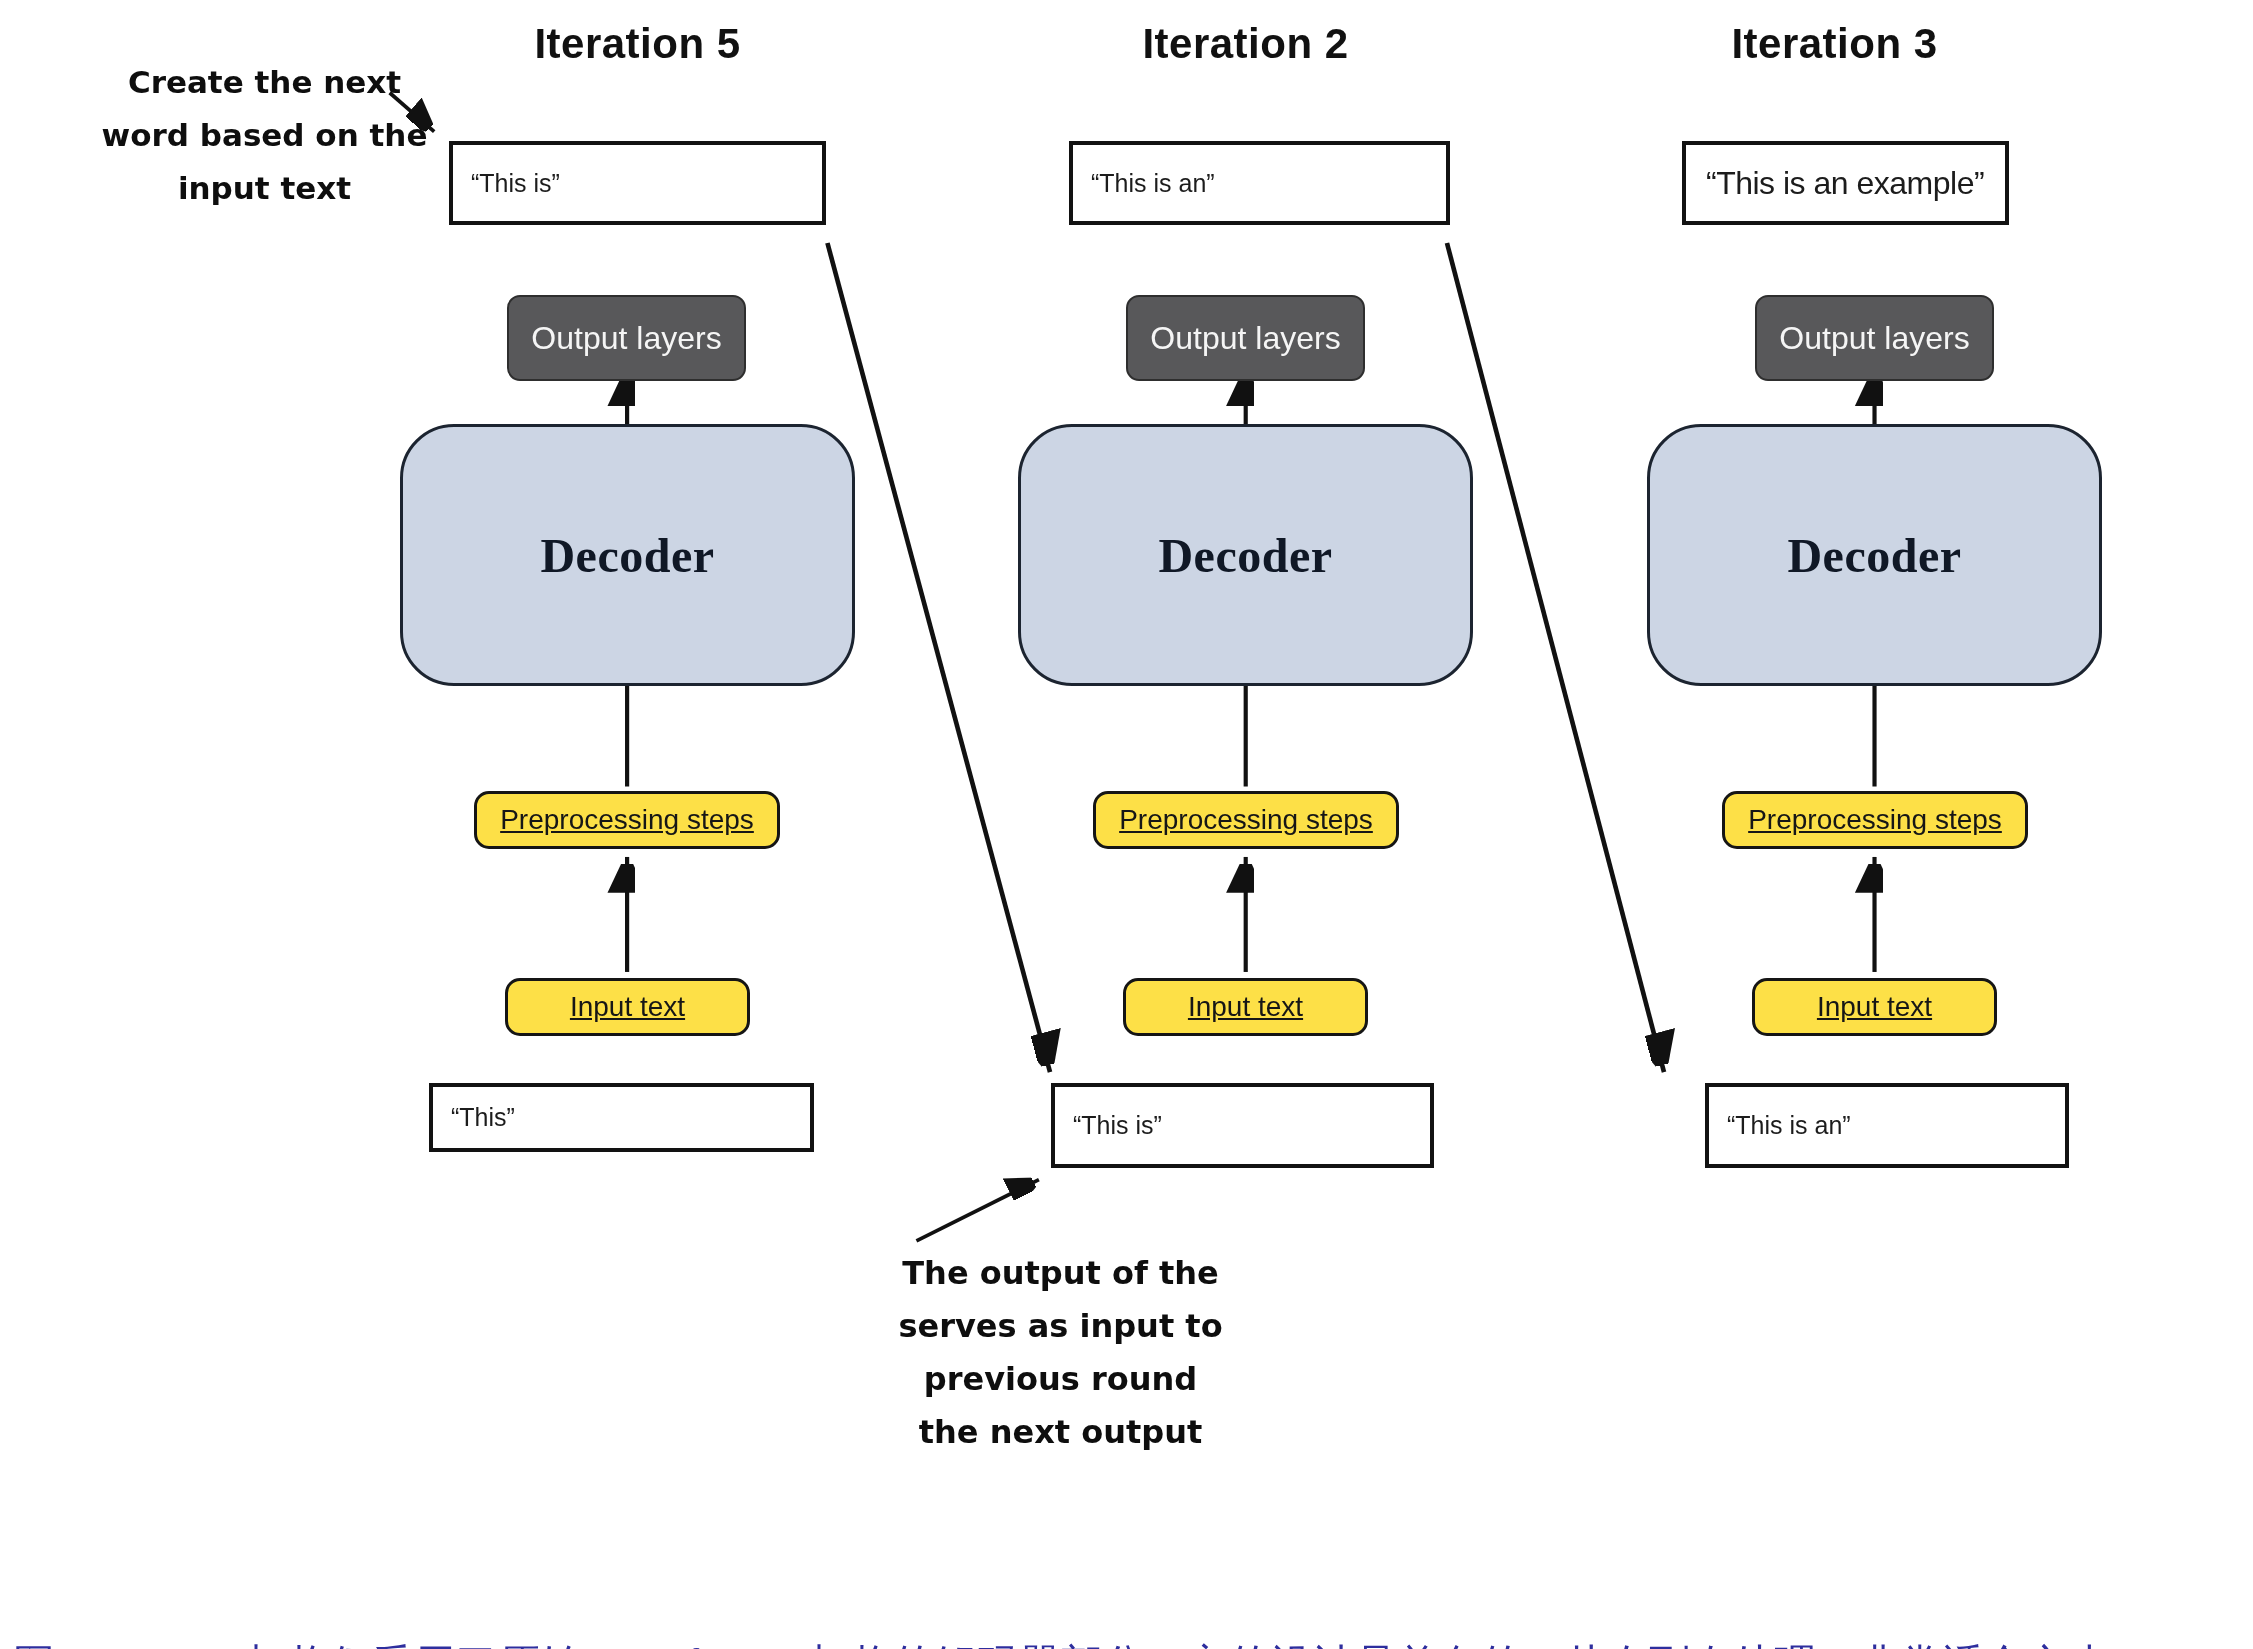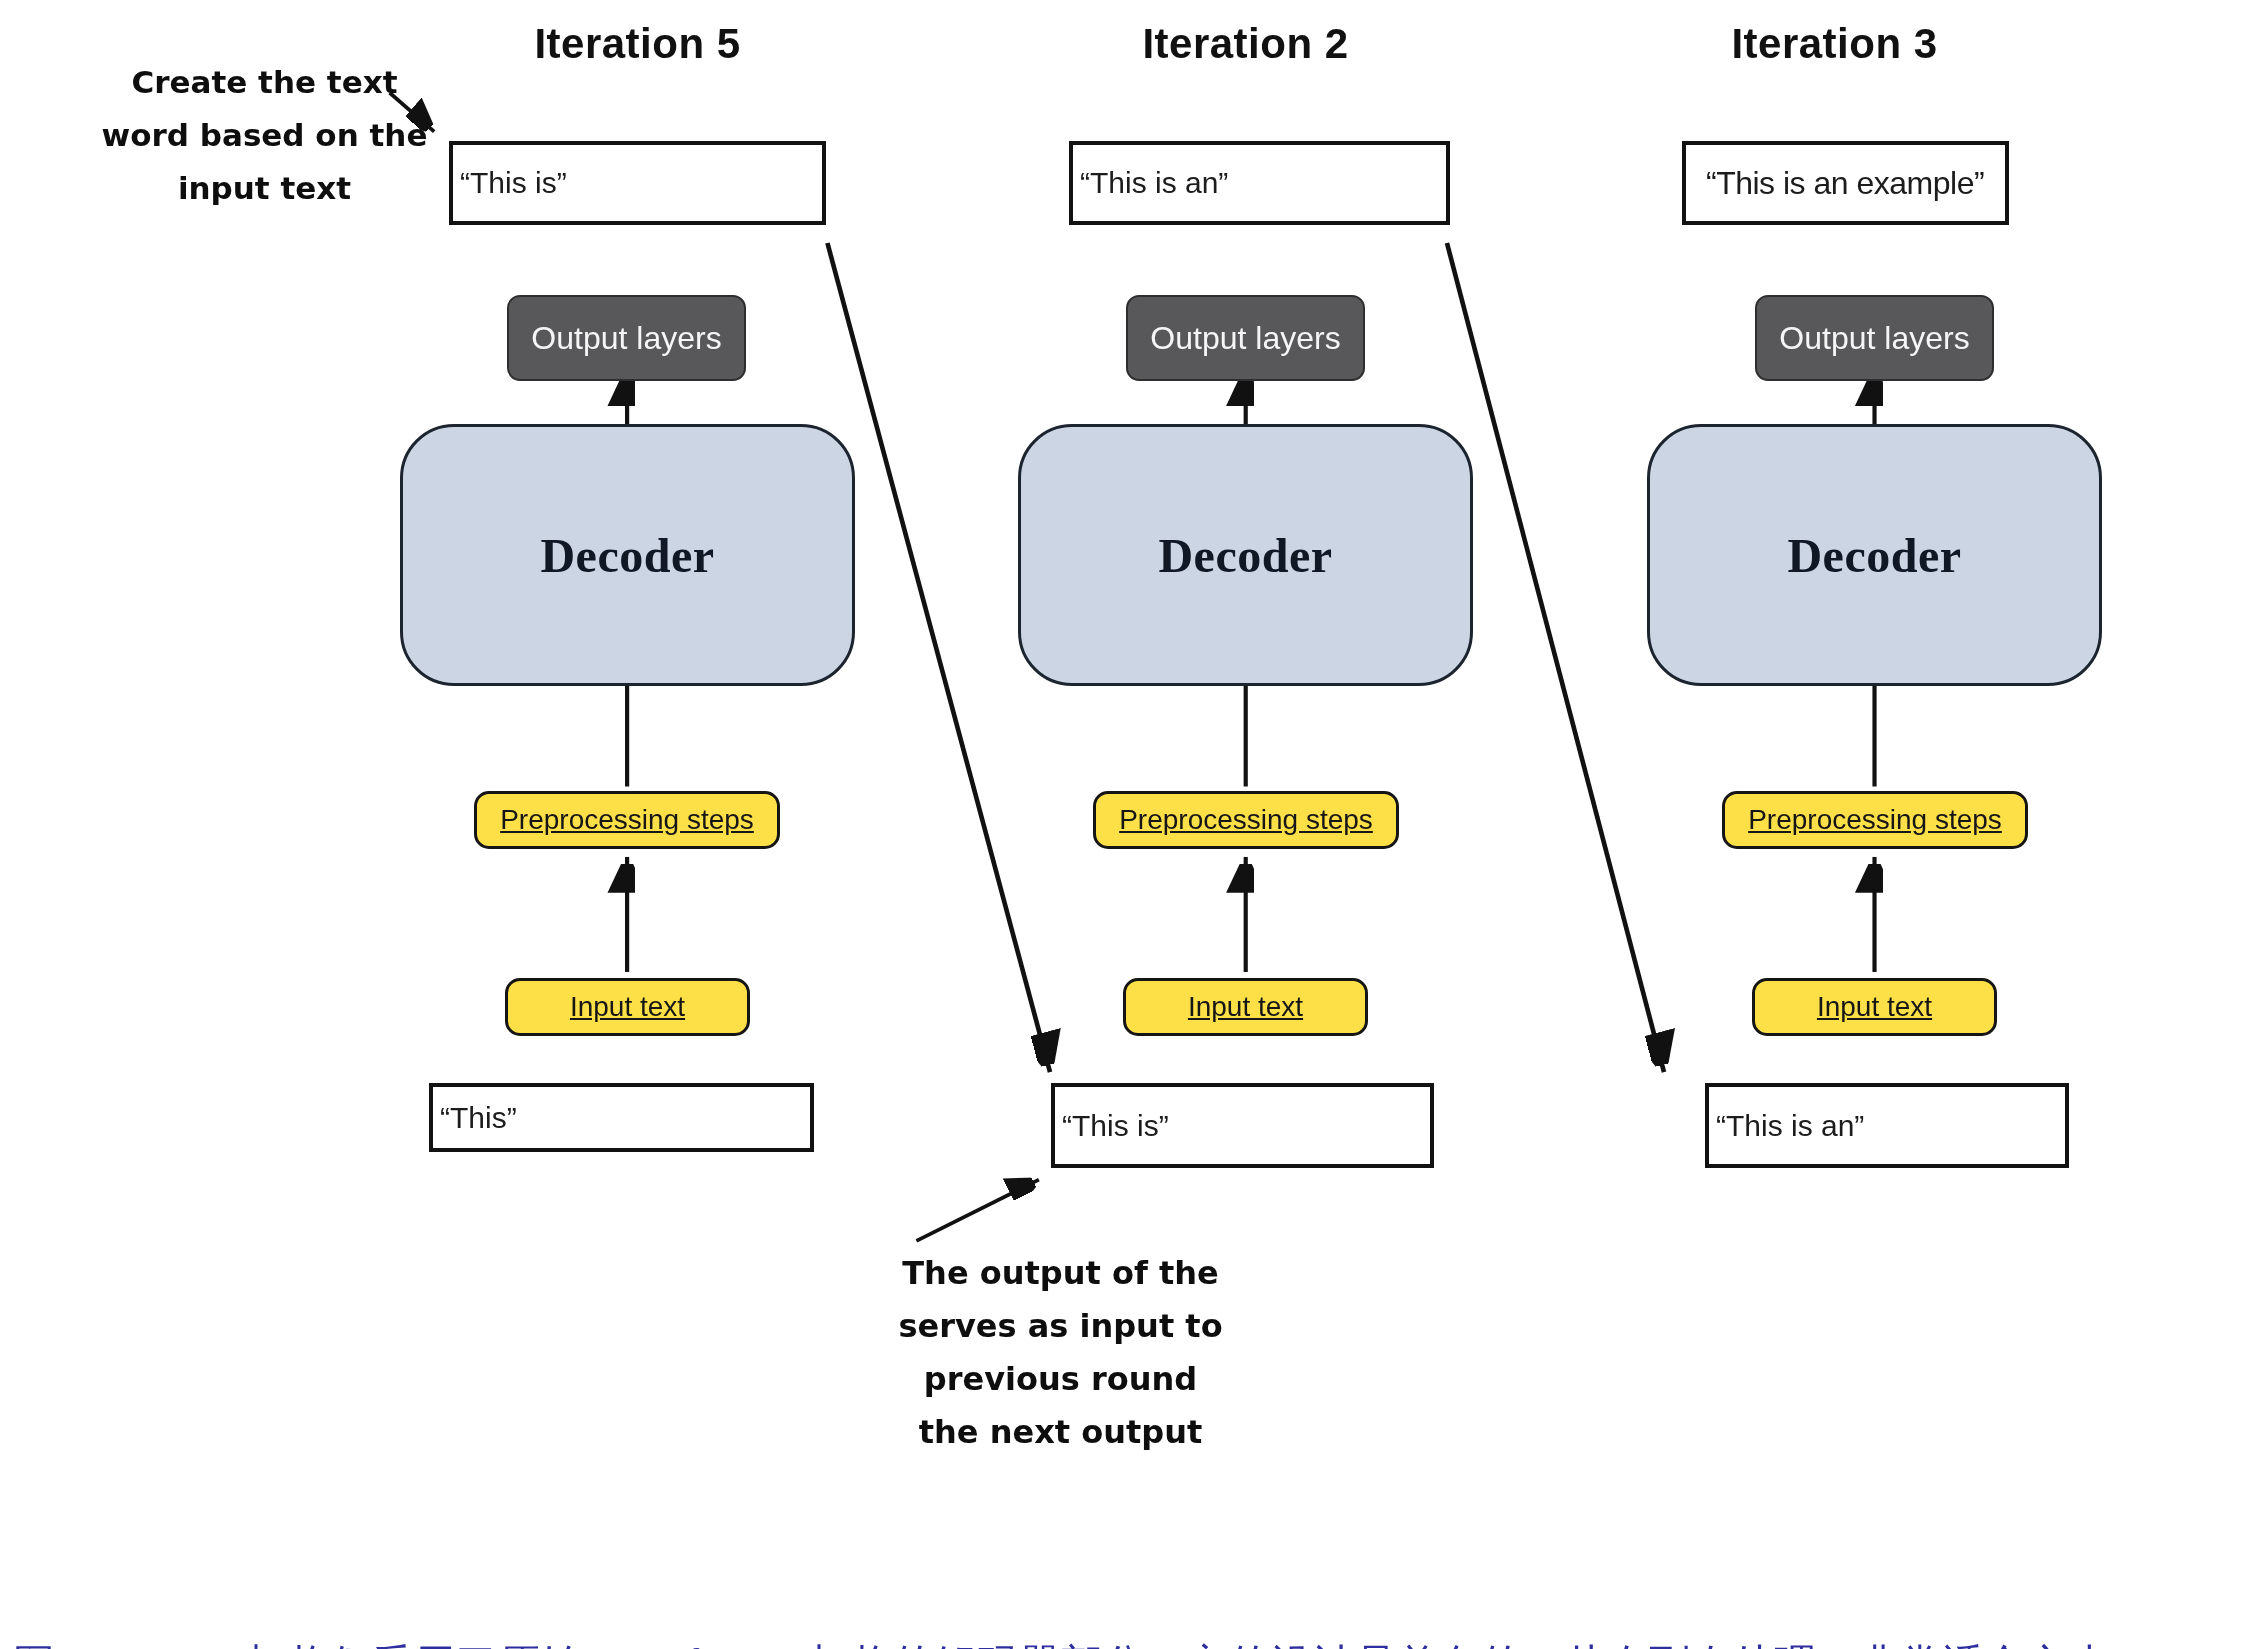--- a/index.html
+++ b/index.html
@@ -1,21 +1,21 @@
 <!DOCTYPE html>
 <html style="font-size:15px"><head>
 <meta charset="utf-8">
 <style>
   html,body{margin:0;padding:0;background:#ffffff;}
   .canvas{position:relative;width:2254px;height:1649px;background:#ffffff;overflow:hidden;
           font-family:"Liberation Sans", sans-serif;color:#141414;}
   .abs{position:absolute;box-sizing:border-box;}
   .iter-title{font-size:42px;font-weight:bold;text-align:center;color:#111;letter-spacing:0.5px;}
   .quote-box{background:#fff;border:4.6px solid #121212;display:flex;align-items:center;
-             font-size:30px;color:#1c1c1c;padding-left:7px;}
+             font-size:25px;color:#1c1c1c;padding-left:18px;}
   .quote-box.tight{font-size:32px;padding-left:20px;letter-spacing:-0.5px;}
   .output-pill{background:#58585a;border:2.8px solid #2e2e2e;border-radius:13px;display:flex;
                align-items:center;justify-content:center;font-size:32px;color:#f5f5f5;margin-top:24px;}
   .decoder-box{background:#ccd5e4;border:3.7px solid #1c2430;border-radius:54px;display:flex;
                align-items:center;justify-content:center;font-size:48px;font-weight:bold;color:#101826;
                letter-spacing:0.5px;font-family:Liberation Serif, serif;}
   .pill{background:#fde047;border:3.7px solid #151515;border-radius:15px;display:flex;align-items:center;
         justify-content:center;font-size:28px;color:#161616;text-decoration:underline;}
   .note{font-weight:bold;font-size:31px;line-height:53px;text-align:center;color:#0e0e0e;
         font-family:"DejaVu Sans", sans-serif;}
@@ -48,21 +48,21 @@
     <line x1="2021" y1="1048" x2="2021" y2="924" stroke="#111" stroke-width="4.5" marker-end="url(#ah)"></line>
 
     <line x1="892" y1="262" x2="1132" y2="1156" stroke="#111" stroke-width="5" marker-end="url(#ah)"></line>
     <line x1="1560" y1="262" x2="1794" y2="1156" stroke="#111" stroke-width="5" marker-end="url(#ah)"></line>
 
     <line x1="420" y1="100" x2="468" y2="142" stroke="#111" stroke-width="4" marker-end="url(#ah)"></line>
     <line x1="988" y1="1338" x2="1120" y2="1272" stroke="#111" stroke-width="4" marker-end="url(#ah)"></line>
   </svg>
 
   <div class="abs note" style="left:65px;top:56px;width:399px;">
-    <div>Create the text</div>
+    <div>Create the next</div>
     <div>word based on the</div>
     <div>input text</div>
   </div>
 
   <div class="abs iter-title" style="left:452px;top:20.4px;width:371px;">Iteration 5</div>
   <div class="abs quote-box" style="left:449px;top:141px;width:377px;height:84px;">
     <span>“This is”</span>
   </div>
   <div class="abs output-pill" style="left:507px;top:271px;width:239px;height:86px;">
     <span>Output layers</span>

